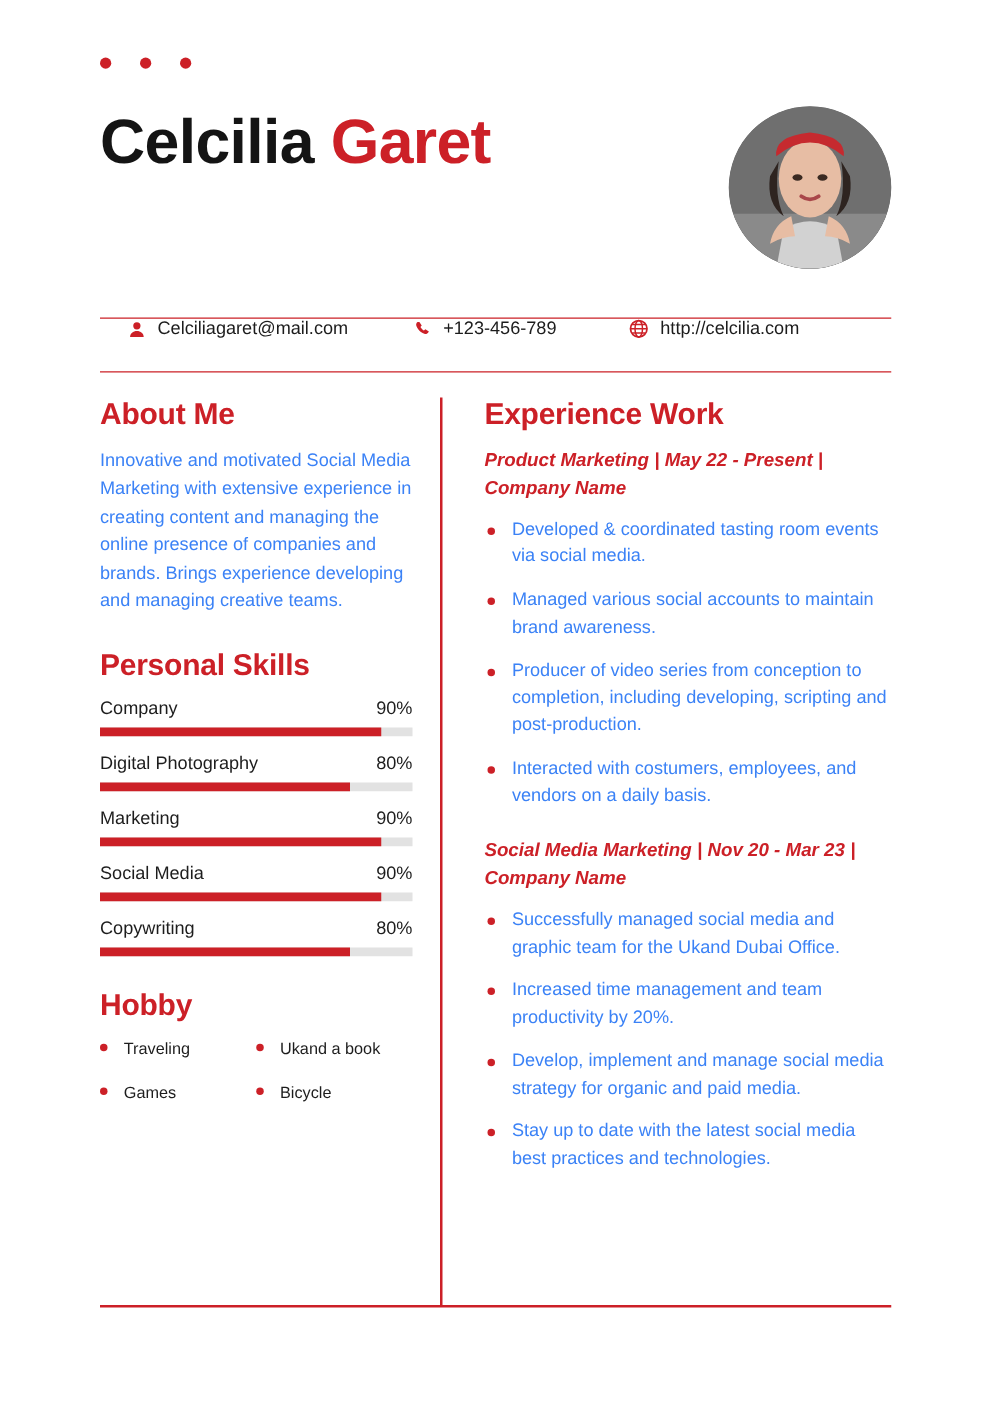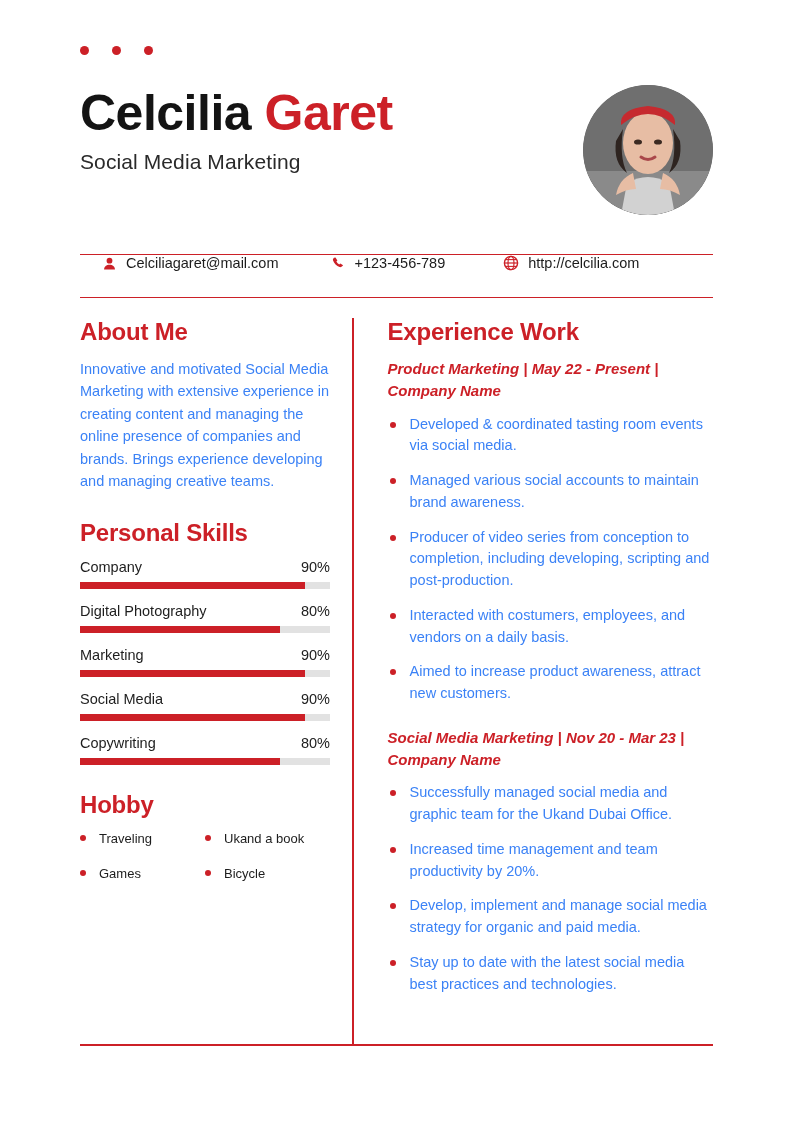--- a/index.html
+++ b/index.html
@@ -233,21 +233,20 @@
     <span class="dot"></span>
     <span class="dot"></span>
     <span class="dot"></span>
   </div>
 
   <div class="header">
     <div class="name">
       <span class="first">Celcilia</span>
       <span class="last">Garet</span>
     </div>
-    <div class="role">Social Media Marketing</div>
     <div class="avatar">
       <svg width="130" height="130" viewBox="0 0 130 130">
         <defs>
           <clipPath id="c">
               <circle cx="65" cy="65" r="65"></circle>
             </clipPath>
         </defs>
         <g clip-path="url(#c)">
           <rect width="130" height="130" fill="#6f6f6f"></rect>
           <rect y="86" width="130" height="44" fill="#8a8a8a"></rect>
@@ -390,21 +389,20 @@
     <div class="col-right">
       <h2 class="section">Experience Work</h2>
 
       <div>
         <div class="job-title">Product Marketing | May 22 - Present | Company Name</div>
         <ul class="bullets">
           <li>Developed &amp; coordinated tasting room events via social media.</li>
           <li>Managed various social accounts to maintain brand awareness.</li>
           <li>Producer of video series from conception to completion, including developing, scripting and post-production.</li>
           <li>Interacted with costumers, employees, and vendors on a daily basis.</li>
-          <li>Aimed to increase product awareness, attract new customers.</li>
         </ul>
       </div>
 
       <div>
         <div class="job-title">Social Media Marketing | Nov 20 - Mar 23 | Company Name</div>
         <ul class="bullets">
           <li>Successfully managed social media and graphic team for the Ukand Dubai Office.</li>
           <li>Increased time management and team productivity by 20%.</li>
           <li>Develop, implement and manage social media strategy for organic and paid media.</li>
           <li>Stay up to date with the latest social media best practices and technologies.</li>

